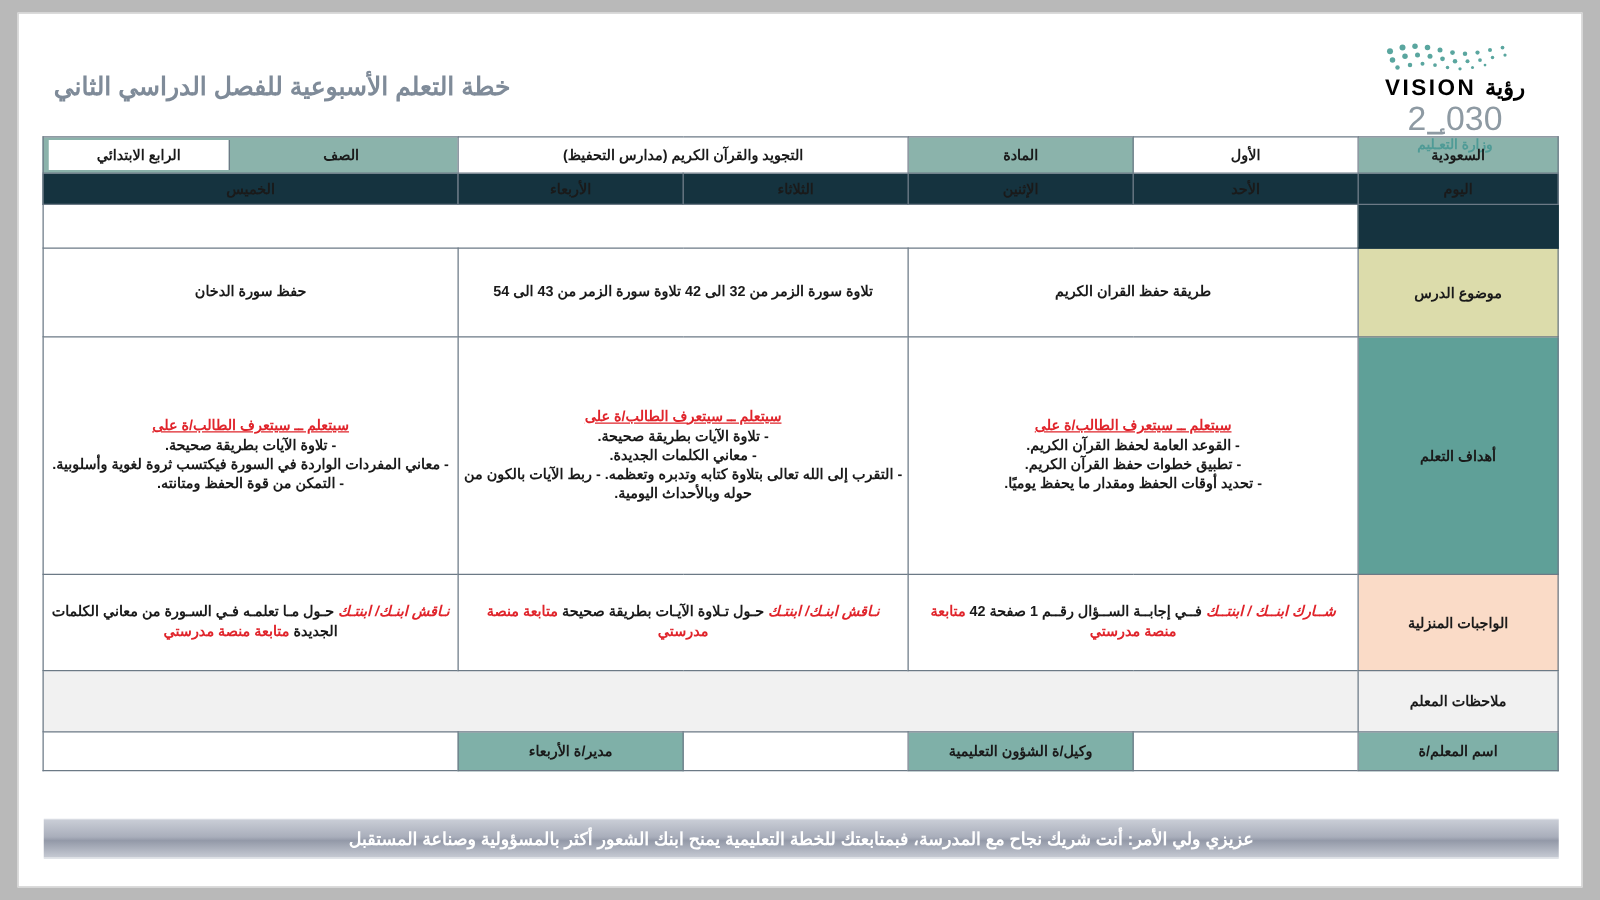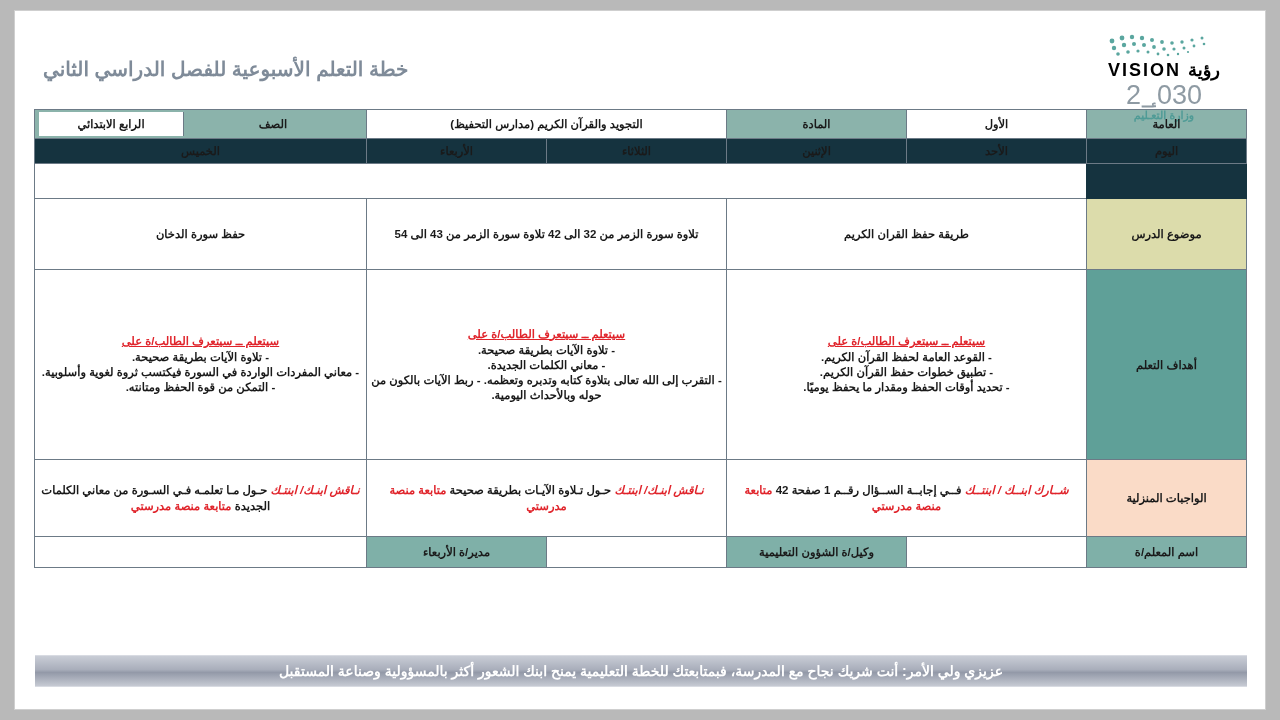--- a/index.html
+++ b/index.html
@@ -273,21 +273,21 @@
           <col style="width:160px">
           <col style="width:180px">
           <col style="width:180px">
           <col style="width:180px">
           <col style="width:180px">
           <col style="width:332px">
         </colgroup>
         <tbody>
 
           <tr>
-            <td class="hd-teal">العامة</td>
+            <td class="hd-teal">السعودية</td>
             <td class="hd-white">الأول</td>
             <td class="hd-teal">المادة</td>
             <td class="hd-white" colspan="2">التجويد والقرآن الكريم (مدارس التحفيظ)</td>
             <td class="hd-teal" style="width:160px">
               <table style="width:100%;border-collapse:collapse;direction:rtl">
                 <tbody>
                     <tr>
                   <td class="hd-teal" style="border:none;width:170px">الصف</td>
                   <td class="hd-white" style="border:none;border-right:1px solid #6c7a86">الرابع الابتدائي</td>
                 </tr>
@@ -355,20 +355,24 @@
               <span>حـول تـلاوة الآيـات بطريقة صحيحة</span>
               <span class="red line">متابعة منصة مدرستي</span>
             </td>
             <td class="hw-cell">
               <span class="red-i">نـاقش ابنـك/ ابنتـك</span>
               <span>حـول مـا تعلمـه فـي السـورة من معاني الكلمات الجديدة</span>
               <span class="red line">متابعة منصة مدرستي</span>
             </td>
           </tr>
 
+          <tr class="blank-row">
+            <td class="lbl-gray">ملاحظات المعلم</td>
+            <td colspan="5"></td>
+          </tr>
 
           <tr class="sign-row">
             <td class="lbl-teal2">اسم المعلم/ة</td>
             <td class="sign-blank"></td>
             <td class="lbl-teal2">وكيل/ة الشؤون التعليمية</td>
             <td class="sign-blank"></td>
             <td class="lbl-teal2">مدير/ة الأربعاء</td>
             <td class="sign-blank"></td>
           </tr>
 

